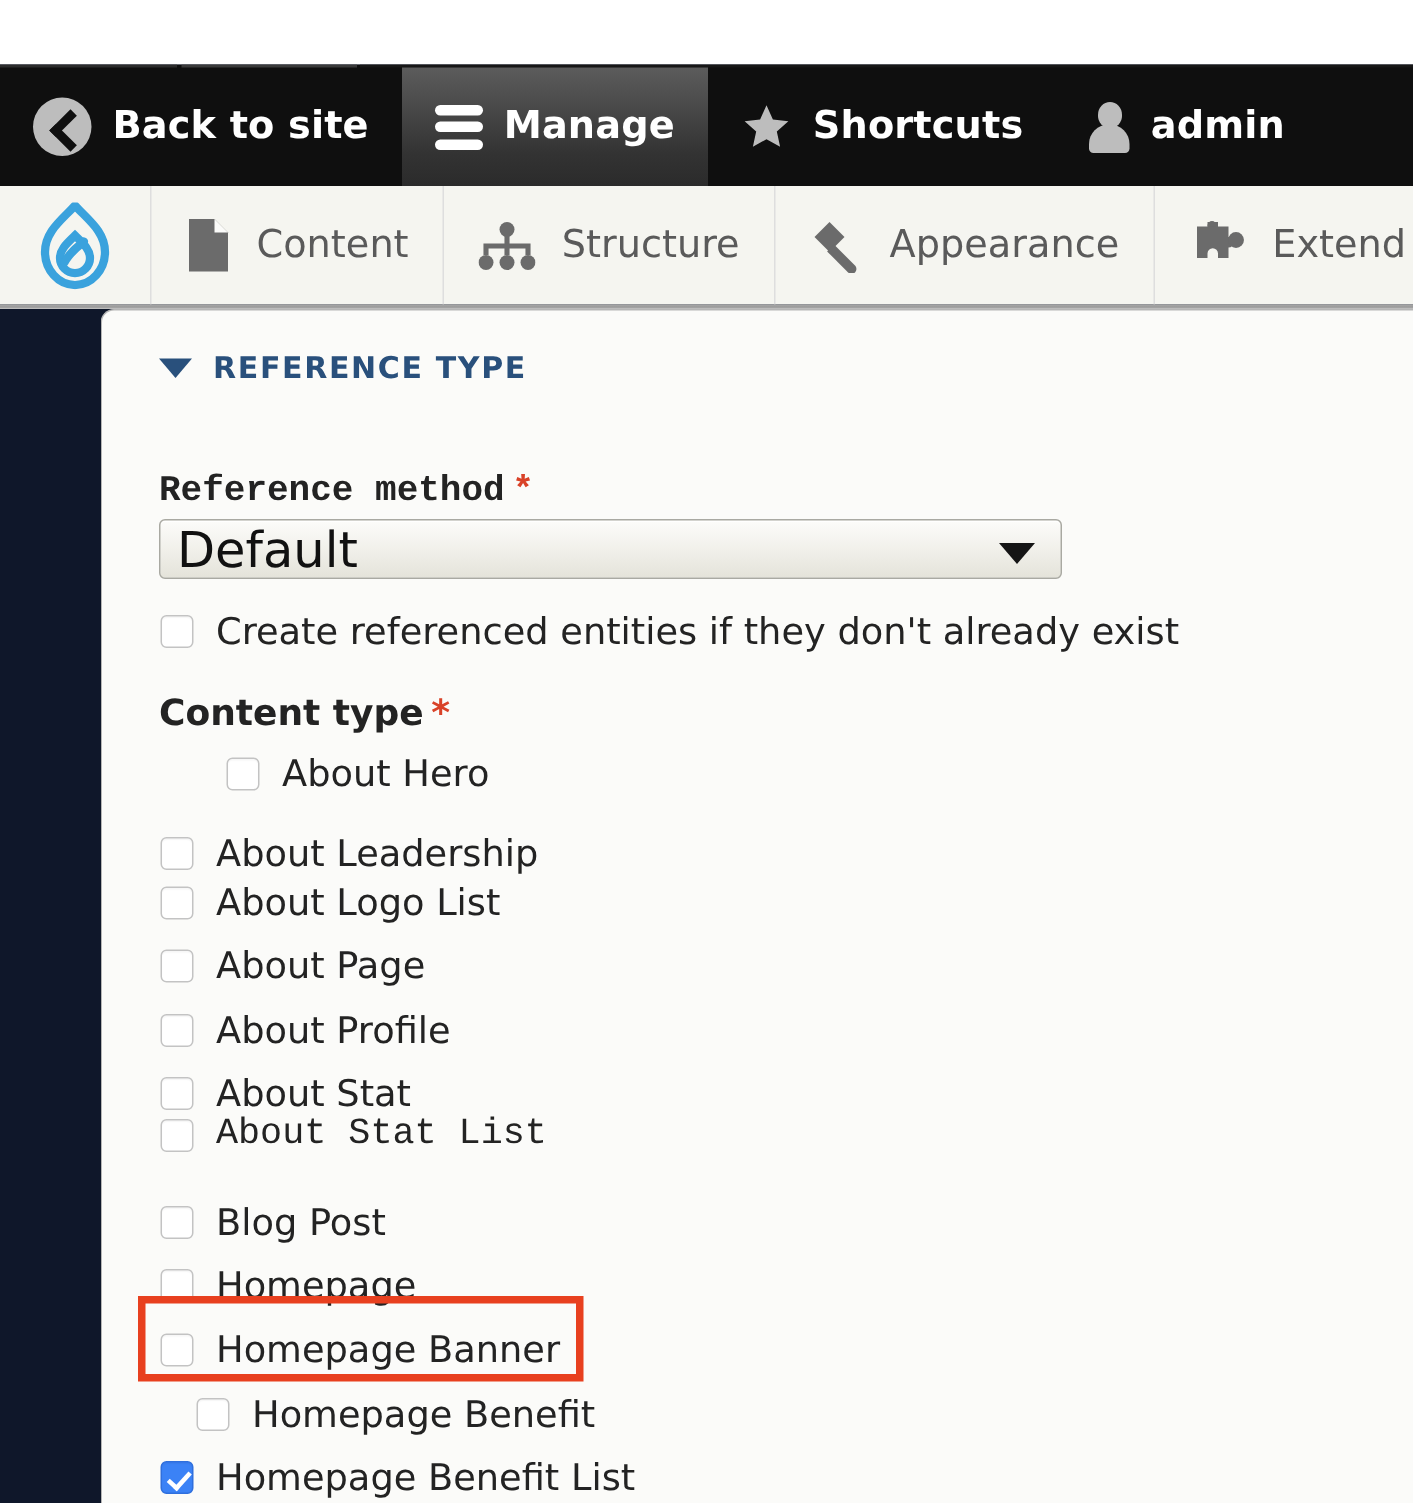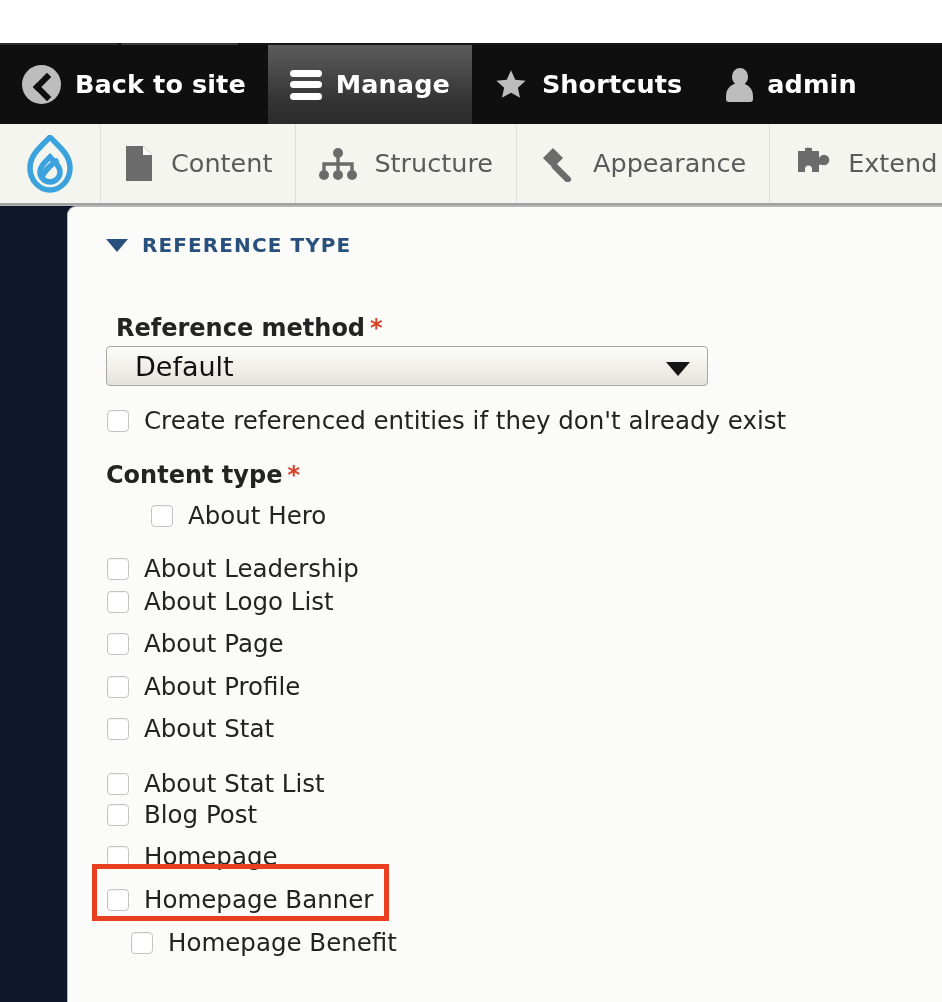--- a/index.html
+++ b/index.html
@@ -108,22 +108,22 @@
   .req { color:#d94228; font-weight:bold; font-size:24px; margin-left:5px; }
 
   .selectbox {
     position:absolute; left:105px; top:302px; width:602px; height:40px;
     background:linear-gradient(to bottom,#fcfcfa 0%,#f0efe9 55%,#e4e3da 100%);
     border:1px solid #a9a9a2;
     border-radius:4px;
     box-shadow:0 1px 0 rgba(255,255,255,0.85) inset;
   }
   .selectbox .sel-text {
-    position:absolute; left:28px; top:5px;
-    font-size:27px; color:#111; line-height:30px;
+    position:absolute; left:11px; top:5px;
+    font-size:33px; color:#111; line-height:30px;
   }
   .selectbox .sel-arrow {
     position:absolute; right:17px; top:15px;
     width:0; height:0;
     border-left:12px solid transparent; border-right:12px solid transparent;
     border-top:14px solid #151515;
   }
 
   
   .cbrow { position:absolute; left:106px; display:flex; align-items:center; gap:15px; }
@@ -258,21 +258,21 @@
 
   </div>
 
   <div class="panel">
 
     <div class="fieldset-title">
       <span class="tri"></span>
       <span>REFERENCE TYPE</span>
     </div>
 
-    <div class="field-label" style="left:48px; top:107px;">
+    <div class="field-label" style="left:38px; top:107px;font-family:Liberation Mono, monospace;">
       <span>Reference method</span><span class="req">*</span>
     </div>
 
     <div class="selectbox" style="left:38px; top:139px;">
       <span class="sel-text">Default</span>
       <span class="sel-arrow"></span>
     </div>
 
     <div class="cbrow" style="left:39px; top:202px;">
       <span class="cb"></span>
@@ -300,39 +300,43 @@
       <span class="cblabel">About Page</span>
     </div>
     <div class="cbrow" style="left:39px; top:468px;">
       <span class="cb"></span>
       <span class="cblabel">About Profile</span>
     </div>
     <div class="cbrow" style="left:39px; top:510px;">
       <span class="cb"></span>
       <span class="cblabel">About Stat</span>
     </div>
-    <div class="cbrow" style="left:39px; top:565px;">
+    <div class="cbrow" style="left:39px; top:538px;font-family:Liberation Mono, monospace;">
       <span class="cb"></span>
       <span class="cblabel">About Stat List</span>
     </div>
     <div class="cbrow" style="left:39px; top:596px;">
       <span class="cb"></span>
       <span class="cblabel">Blog Post</span>
     </div>
     <div class="cbrow" style="left:39px; top:638px;">
       <span class="cb"></span>
       <span class="cblabel">Homepage</span>
     </div>
     <div class="cbrow" style="left:39px; top:681px;">
       <span class="cb"></span>
       <span class="cblabel">Homepage Banner</span>
     </div>
     <div class="cbrow" style="left:39px; top:724px;padding-left:24px;">
       <span class="cb"></span>
       <span class="cblabel">Homepage Benefit</span>
+    </div>
+    <div class="cbrow" style="left:39px; top:766px;">
+      <span class="cb checked"></span>
+      <span class="cblabel">Homepage Benefit List</span>
     </div>
     <div class="cbrow" style="left:39px; top:809px;font-weight:bold;">
       <span class="cb checked"></span>
       <span class="cblabel">Homepage CTA</span>
     </div>
 
   </div>
 
   <div class="annot" style="left:92px; top:821px; width:297px; height:57px;"></div>
 

